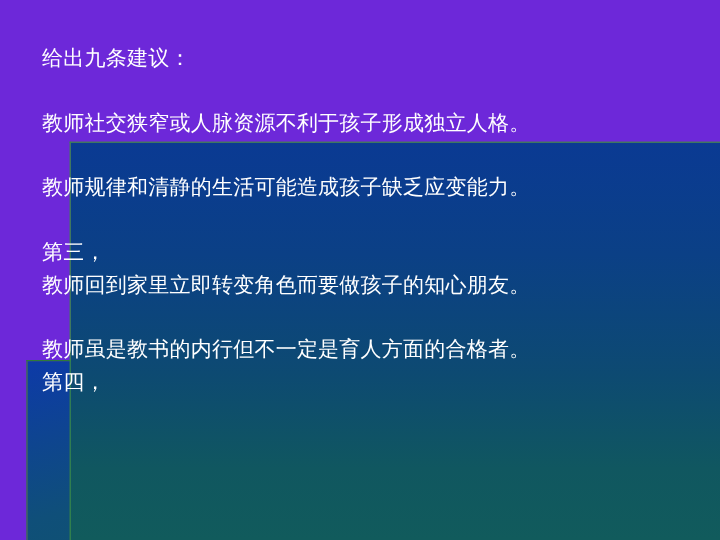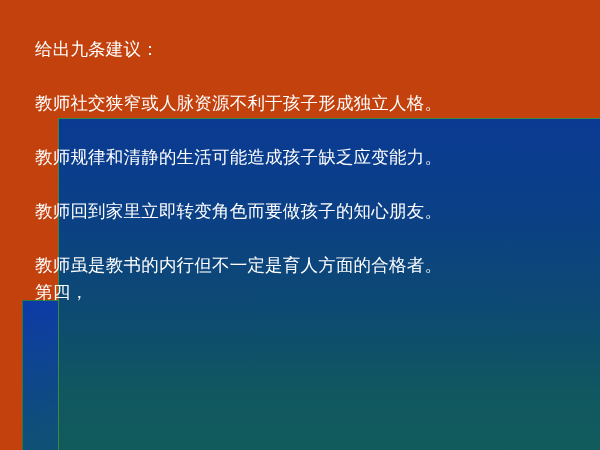--- a/index.html
+++ b/index.html
@@ -6,21 +6,21 @@
   html, body {
     margin: 0;
     padding: 0;
     background: #ffffff;
   }
   #slide {
     position: relative;
     width: 600px;
     height: 450px;
     overflow: hidden;
-    background: #c2410c;
+    background: #6d28d9;
     font-family: "DejaVu Sans", "Liberation Sans", sans-serif;
   }
 
   
   .panel {
     position: absolute;
     pointer-events: none;
   }
   #panel-outer {
     left: 22px;
@@ -81,20 +81,21 @@
 
     <div class="line heading">给出九条建议：</div>
     <div class="spacer"></div>
 
     <div class="line">教师社交狭窄或人脉资源不利于孩子形成独立人格。</div>
     <div class="spacer"></div>
 
     <div class="line">教师规律和清静的生活可能造成孩子缺乏应变能力。</div>
     <div class="spacer"></div>
 
+    <div class="line">第三，</div>
     <div class="line">教师回到家里立即转变角色而要做孩子的知心朋友。</div>
     <div class="spacer"></div>
 
     <div class="line">教师虽是教书的内行但不一定是育人方面的合格者。</div>
     <div class="line">第四，</div>
 
   </div>
 </div>
 
 </body></html>

